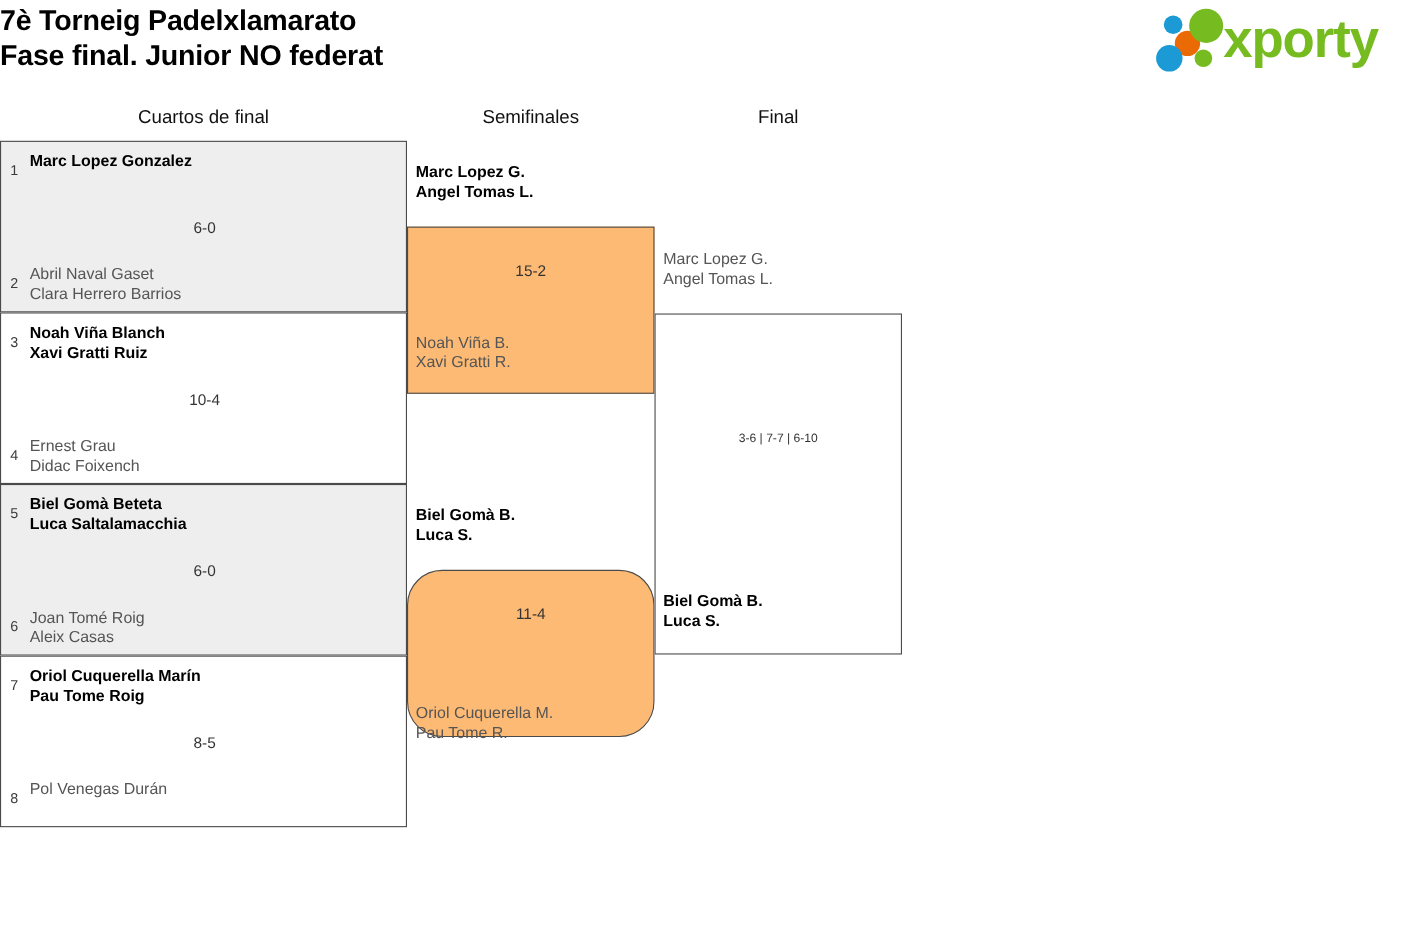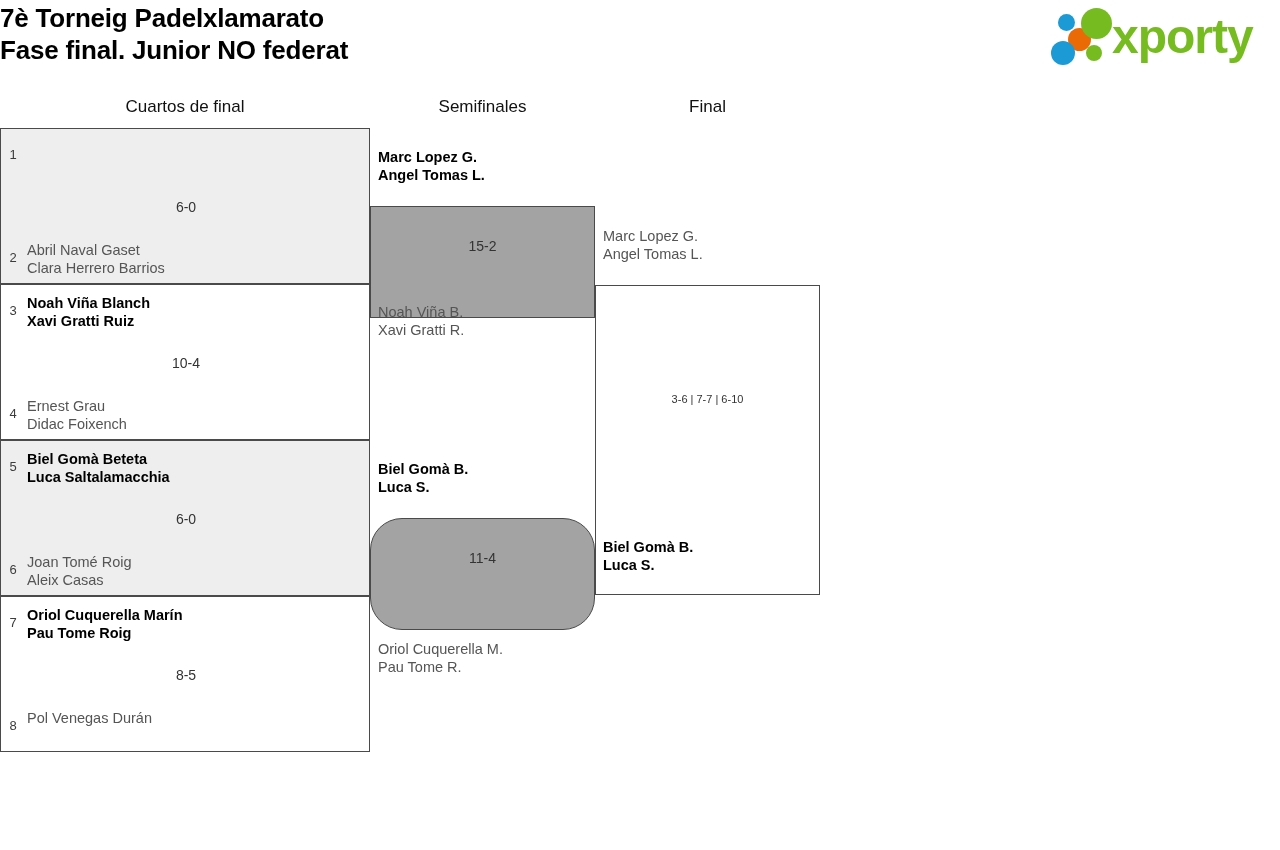--- a/index.html
+++ b/index.html
@@ -136,24 +136,24 @@
     text-align: center;
     font-size: 14px;
     color: #333333;
   }
 
   
   .sf-box {
     position: absolute;
     left: 370px;
     width: 225px;
-    height: 112px;
+    height: 152px;
     box-sizing: border-box;
     border: 1px solid #4a4a4a;
-    background: #a3a3a3;
+    background: #fdba74;
   }
   #sf-box-0 { top: 206px; }
   #sf-box-1 { top: 518px; border-radius: 32px; }
   .sf-score {
     position: absolute;
     left: 0; top: 31px;
     width: 223px;
     text-align: center;
     font-size: 14px;
     color: #333333;
@@ -230,20 +230,21 @@
 
 <div class="round-header" id="round-header-0">Cuartos de final</div>
 <div class="round-header" id="round-header-1">Semifinales</div>
 <div class="round-header" id="round-header-2">Final</div>
 
 <div id="bracket">
 
   <div class="qf-match shaded" id="qf-match-0">
     <span class="seed top">1</span>
     <div class="team top winner">
+      <div class="player">Marc Lopez Gonzalez</div>
     </div>
     <div class="qf-score">6-0</div>
     <span class="seed bottom">2</span>
     <div class="team bottom loser">
       <div class="player">Abril Naval Gaset</div>
       <div class="player">Clara Herrero Barrios</div>
     </div>
   </div>
 
   <div class="qf-match plain" id="qf-match-1">

